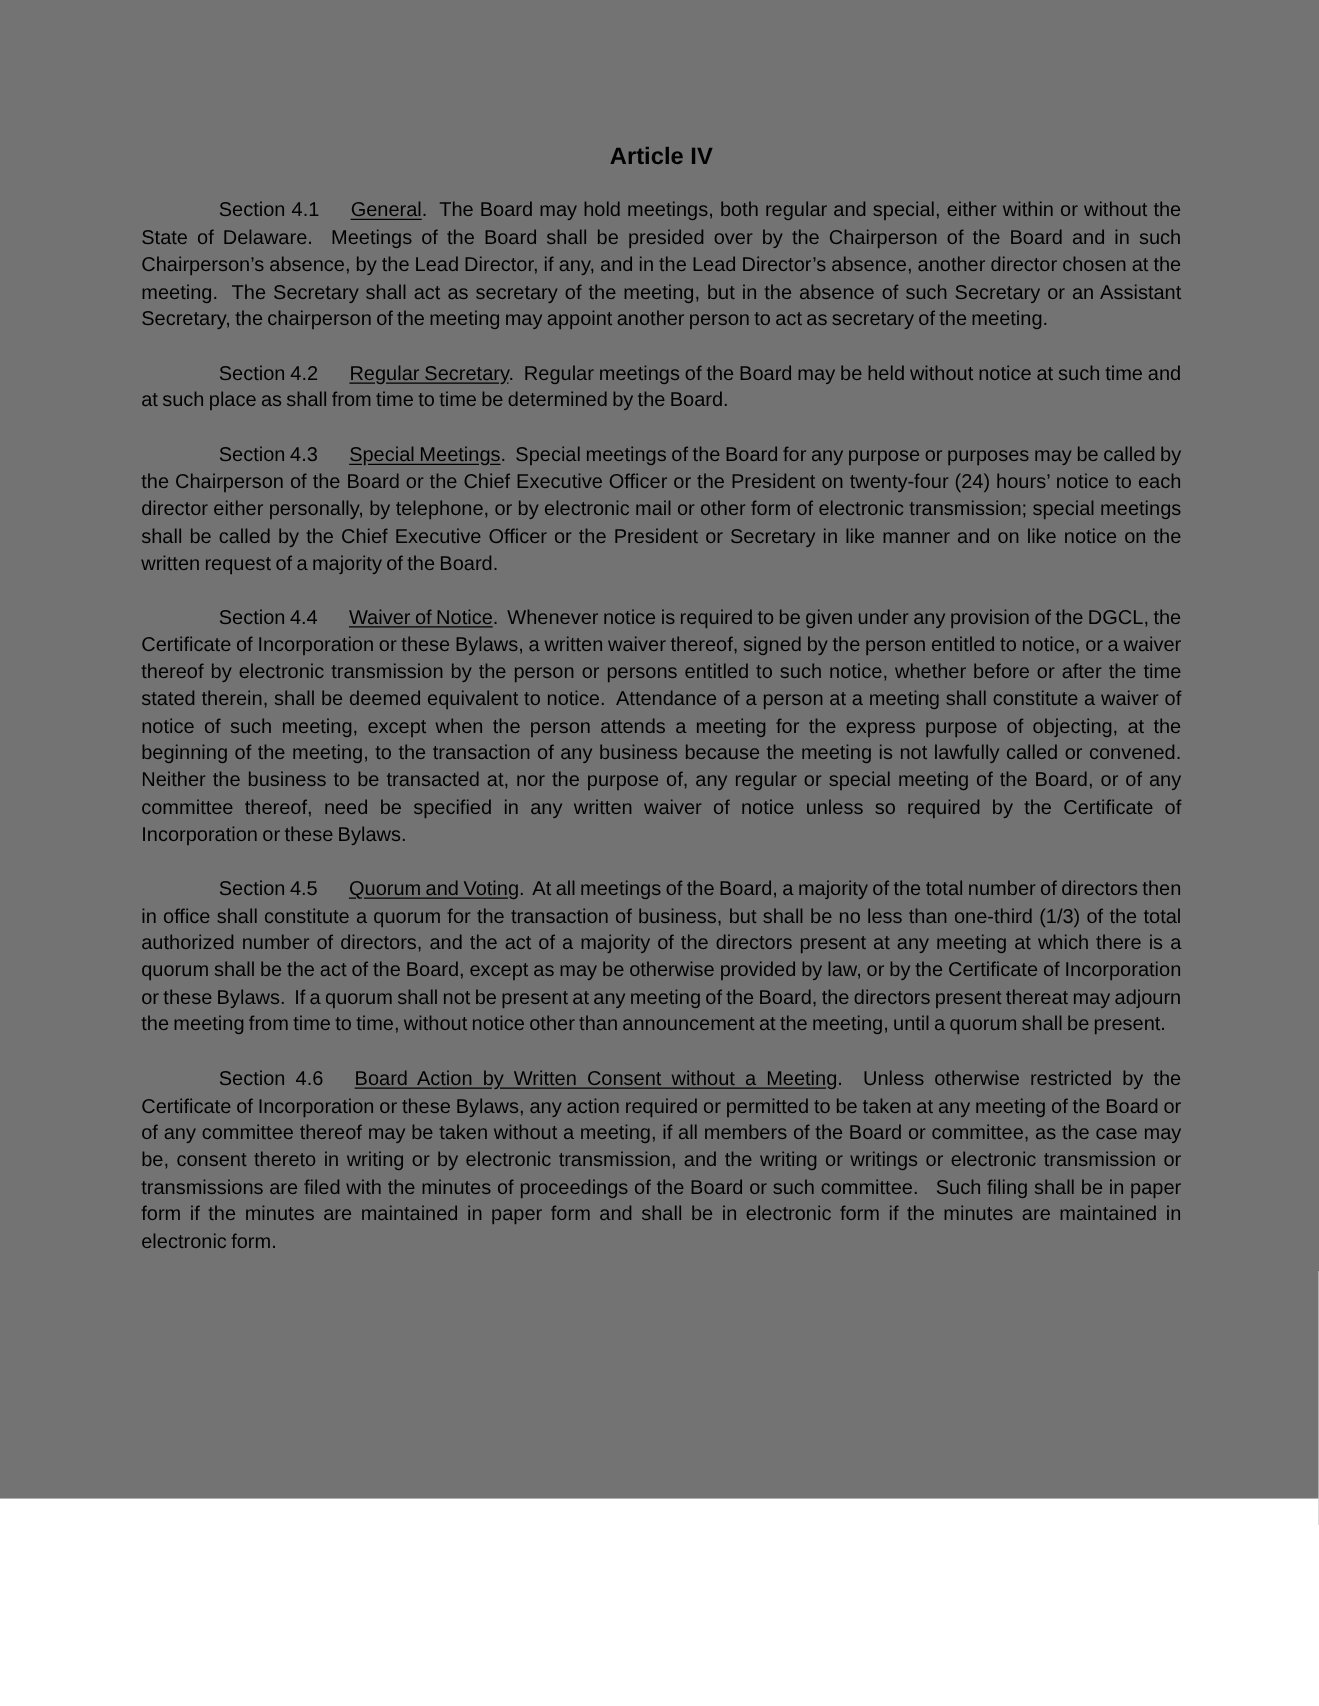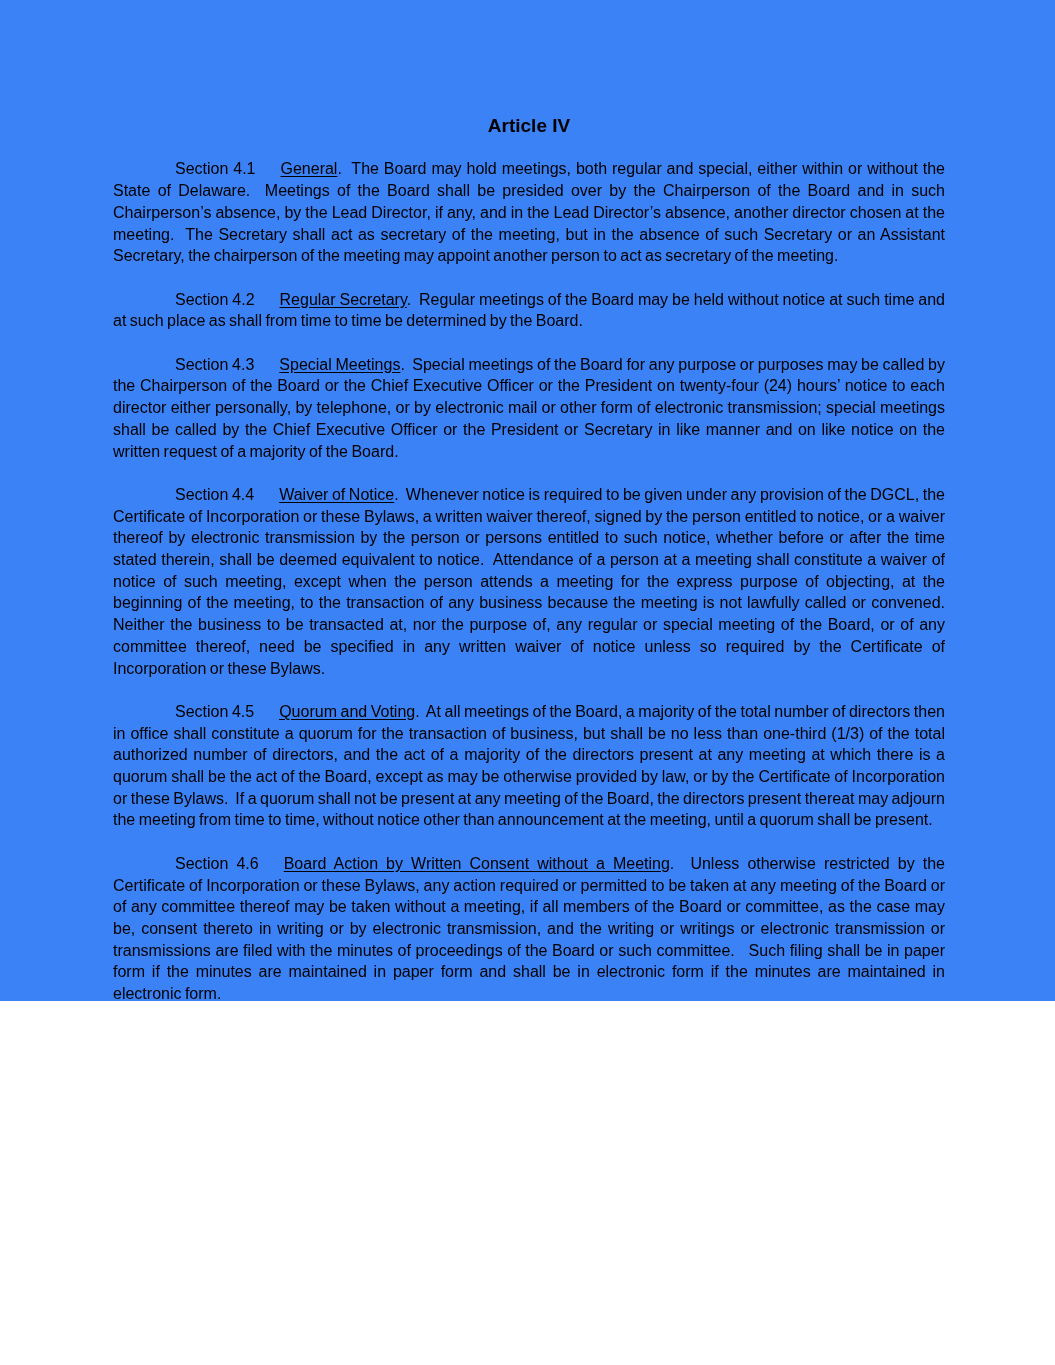--- a/index.html
+++ b/index.html
@@ -1,21 +1,21 @@
 <!DOCTYPE html>
 <html><head>
 <meta charset="utf-8">
 <style>
   * { margin: 0; padding: 0; box-sizing: border-box; }
   html, body { background: #ffffff; }
   .page {
     position: relative;
     width: 1055px;
-    height: 1001px;
-    background: #3b82f6;
+    height: 1199px;
+    background: #737373;
     color: #000000;
     font-family: "Liberation Sans", sans-serif;
     overflow: hidden;
   }
   .content {
     position: absolute;
     left: 113px;
     top: 115px;
     width: 832px;
   }

